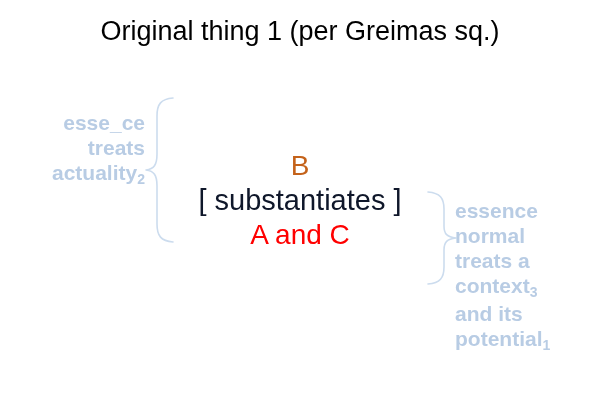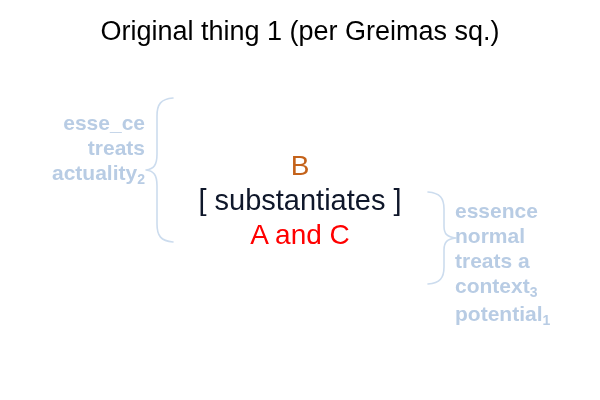--- a/index.html
+++ b/index.html
@@ -155,16 +155,17 @@
                L 19 77
                C 19 88, 15 93, 3 94"></path>
     </svg>
   </div>
 
   <div class="annot" id="right-annot">
     <div>essence</div>
     <div>normal</div>
     <div>treats a</div>
     <div><span>context</span><span class="sub">3</span></div>
+    <div>and its</div>
     <div><span>potential</span><span class="sub">1</span></div>
   </div>
 
 </div>
 
 </body></html>

